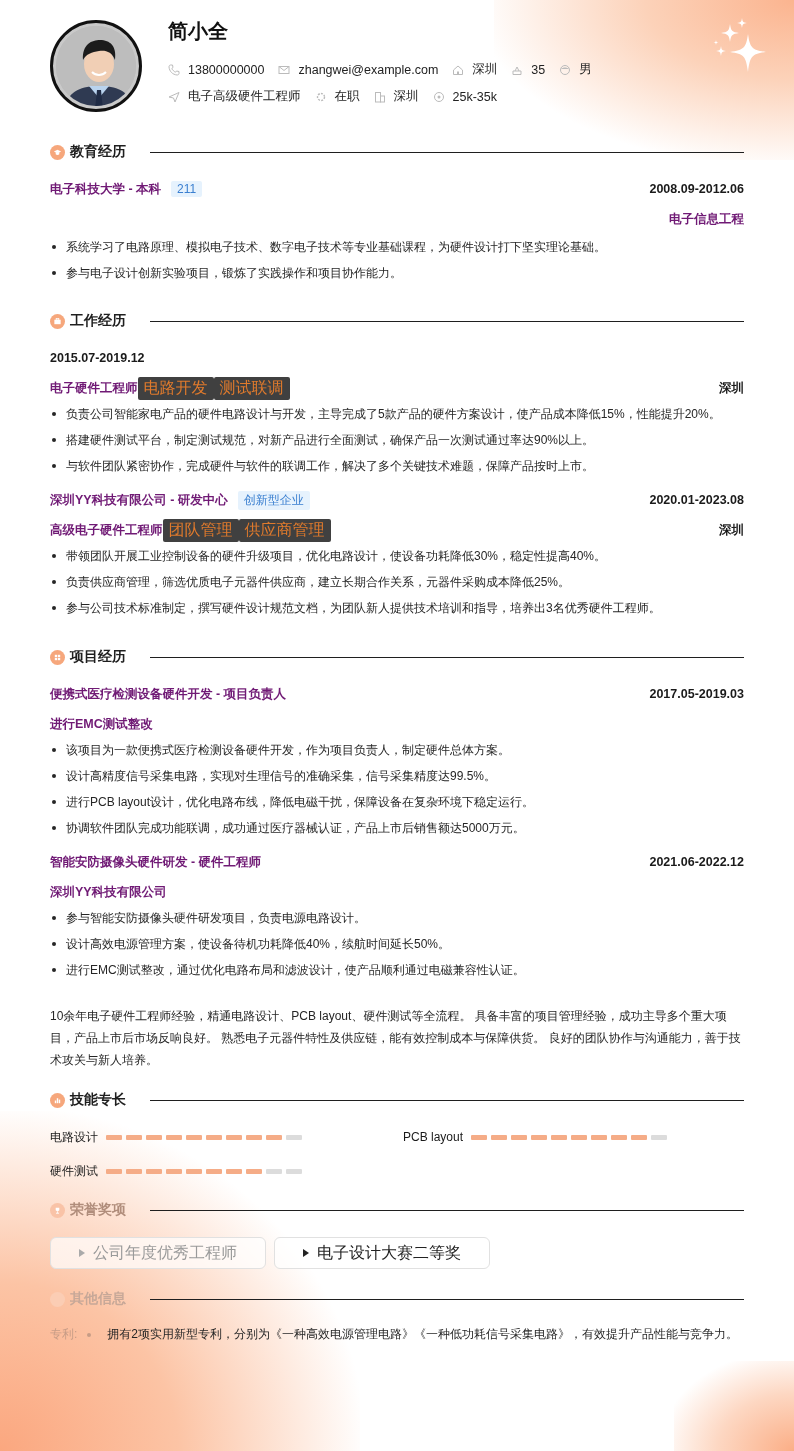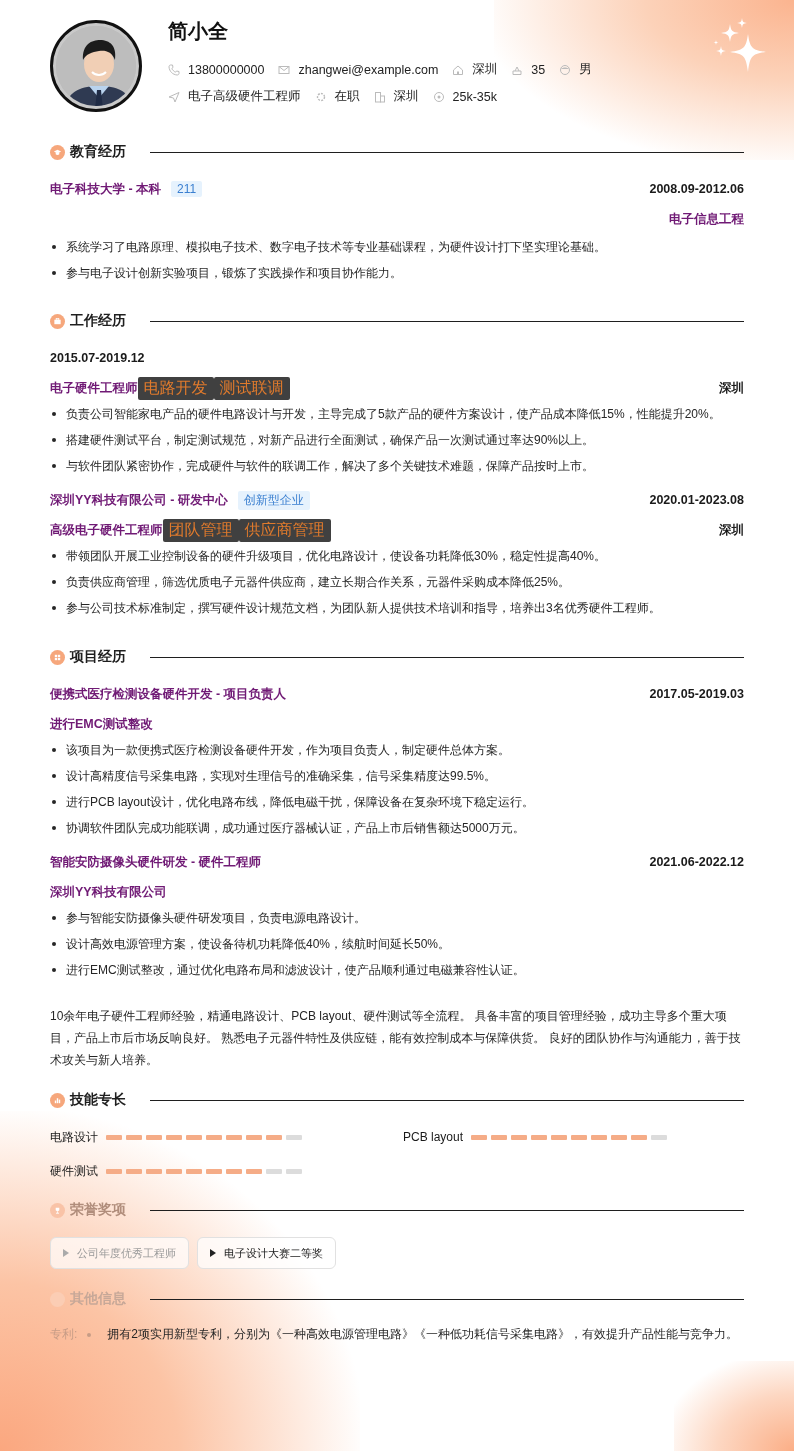--- a/index.html
+++ b/index.html
@@ -68,21 +68,21 @@
   .summary { font-size: 12px; line-height: 22px; color: #262626; }
 
   .skills { display: grid; grid-template-columns: 353px 340px; row-gap: 16px; }
   .skill { display: flex; align-items: center; height: 18px; }
   .skill-label { font-size: 12px; color: #1a1a1a; margin-right: 8px; white-space: nowrap; }
   .skill-bar { display: flex; }
   .seg { width: 16px; height: 5px; margin-right: 4px; border-radius: 1px; background: #f5ac87; }
   .seg.off { background: #dcdcdc; }
 
   .awards { display: flex; }
-  .award { display: flex; align-items: center; height: 32px; padding: 0 12px; border: 1px solid #e1e1e1; border-radius: 6px; margin-right: 8px; font-size: 11px; color: #222; background: rgba(255,255,255,0.7); }
+  .award { display: flex; align-items: center; height: 32px; padding: 0 28px; border: 1px solid #e1e1e1; border-radius: 6px; margin-right: 8px; font-size: 16px; color: #222; background: rgba(255,255,255,0.7); }
   .award .tri { width: 0; height: 0; border-left: 6px solid #222; border-top: 4px solid transparent; border-bottom: 4px solid transparent; margin-right: 8px; }
   .award.faded { color: #9a9a9a; }
   .award.faded .tri { border-left-color: #aaa; }
 
   .other-row { display: flex; align-items: center; font-size: 12px; color: #262626; }
   .other-label { color: #c79c86; margin-right: 10px; }
   .other-dot { width: 4px; height: 4px; border-radius: 50%; background: #c79c86; margin-right: 16px; }
 
   .faded-head .sec-title { color: #c7a898; }
   .faded-head .sec-icon { background: #f9c3a7; }

